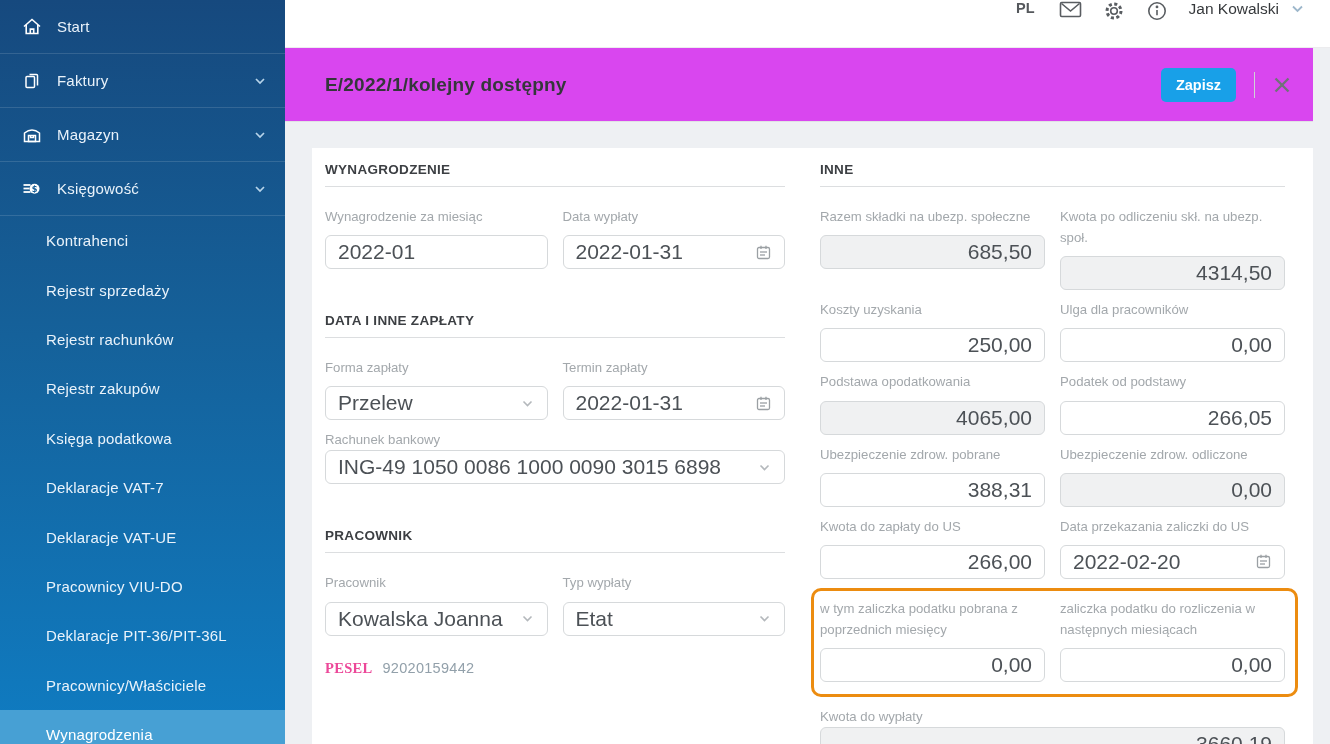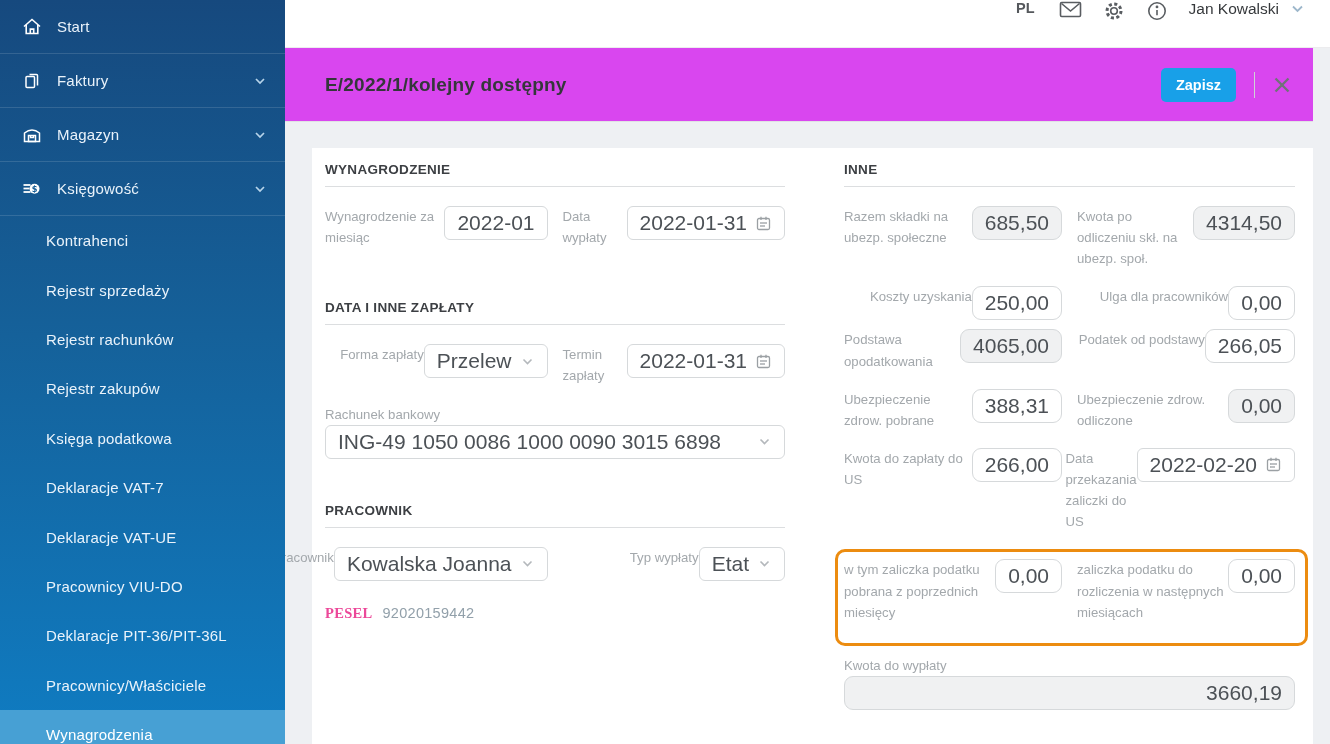--- a/index.html
+++ b/index.html
@@ -31,35 +31,35 @@
   .modal-header { height:74px; background:#d946ef; margin-right:17px; border-bottom:1px solid #e0e2e4;
     display:flex; align-items:center; flex-shrink:0; }
   .modal-title { font-size:19px; font-weight:600; color:#34373a; padding-left:40px; letter-spacing:.2px; }
   .save-btn { margin-left:auto; height:34px; padding:0 15px; background:#18a0e8; border:none;
     border-radius:5px; color:#fff; font-size:14.5px; font-weight:600; cursor:pointer;
     font-family:"Liberation Sans","DejaVu Sans",sans-serif; }
   .v-div { width:1px; height:26px; background:#cfd2d5; margin:0 16px 0 18px; }
   .close-x { margin-right:20px; cursor:pointer; display:flex; align-items:center; }
 
   .dialog-body { flex:1; padding:26px 17px 0 27px; overflow:hidden; }
-  .card { background:#fff; height:100%; padding:14px 18px 0 13px; display:flex; gap:59px; }
+  .card { background:#fff; height:100%; padding:14px 28px 0 13px; display:flex; gap:35px; }
   .col-left { width:460px; flex-shrink:0; }
   .col-right { flex:1; min-width:0; }
 
   .section { margin-top:0; }
   .section + .section { margin-top:44px; }
   .section-title { font-size:13.5px; font-weight:700; color:#3c3f43; letter-spacing:.3px;
     padding-bottom:9px; border-bottom:1px solid #dcdee0; margin-bottom:19px; }
   .frow { display:flex; gap:15px; margin-bottom:9px; }
-  .frow .field { flex:1; display:flex; flex-direction:row; justify-content:flex-end; min-width:0; }
+  .frow .field { flex:1; display:flex; flex-direction:column; min-width:0; }
   .field-label { font-size:13.2px; color:#a3a8ac; margin-bottom:8px; line-height:1.6; }
   .box { height:34px; border:1px solid #d6d9db; border-radius:6px; background:#fff;
     display:flex; align-items:center; padding:0 12px; font-size:21px; color:#4c5156; cursor:text; }
   .box .val { flex:1; white-space:nowrap; overflow:hidden; }
-  .box.num { justify-content:flex-end;border-radius:9px; }
+  .box.num { justify-content:flex-end; }
   .box.num .val { flex:none; }
   .box.disabled { background:#f0f1f2; cursor:default; }
   .box .r-icon { flex-shrink:0; margin-left:8px; display:flex; align-items:center; }
   .full { margin-bottom:9px; }
 
   .pesel { margin-top:24px; font-size:14.5px; }
   .pesel b { color:#ec4899; font-weight:700; letter-spacing:.3px;font-family:Liberation Serif, serif; }
   .pesel span { color:#92a0aa; margin-left:10px; letter-spacing:.3px; }
 
   .highlight { border:3px solid #ec8c10; border-radius:10px;

